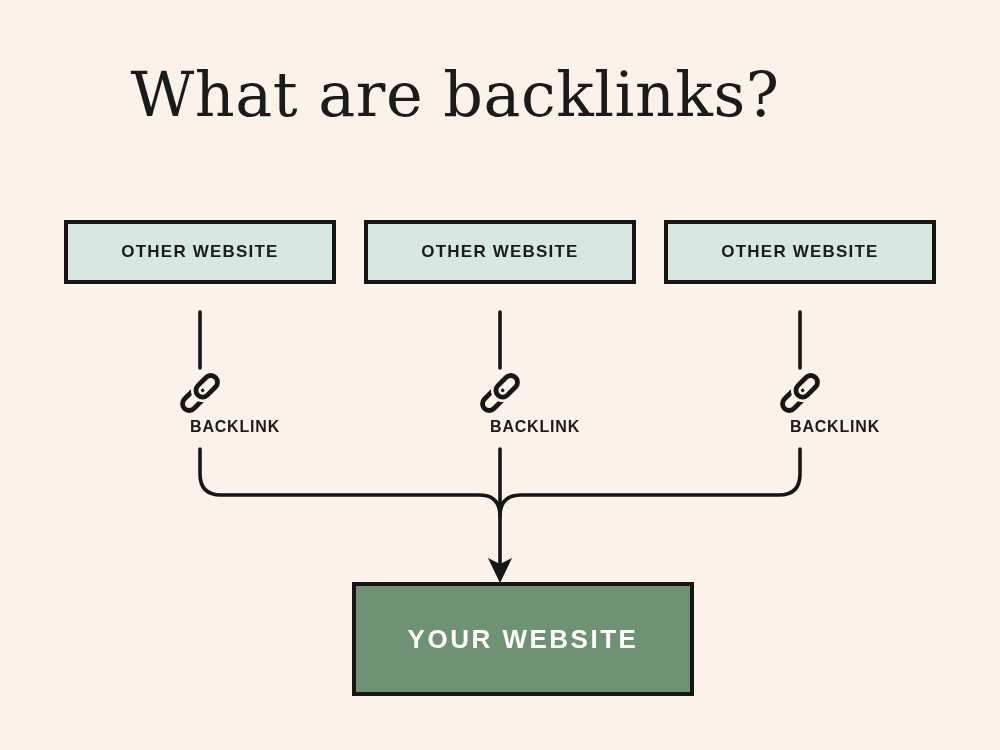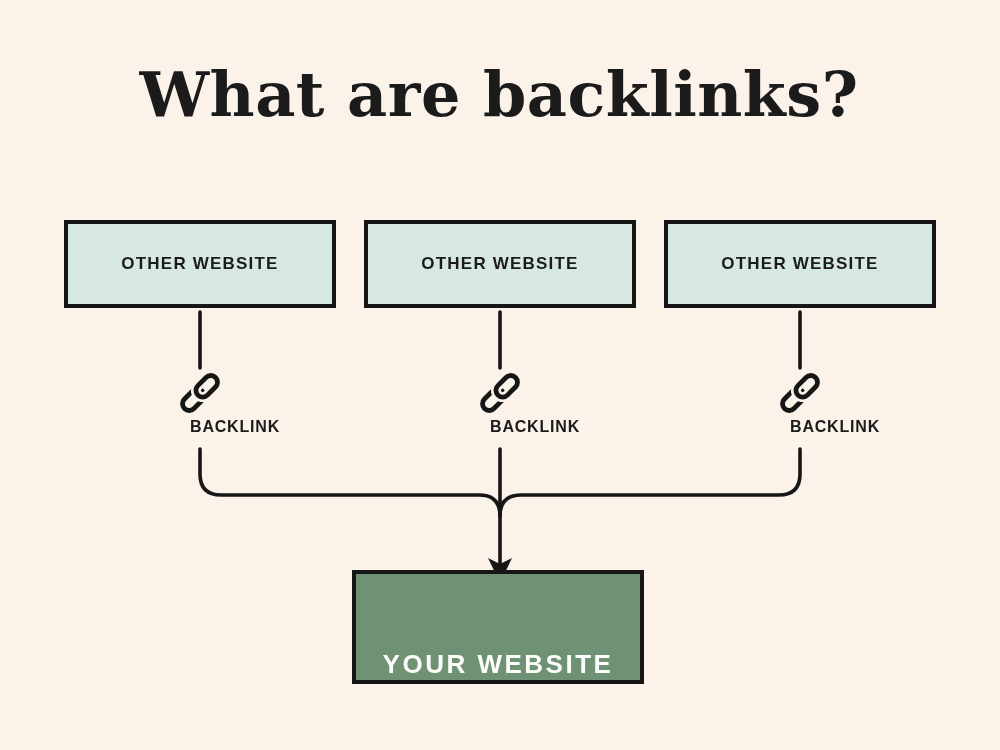--- a/index.html
+++ b/index.html
@@ -22,25 +22,24 @@
     left:0; top:0;
     width:1000px; height:750px;
     background:var(--background);
   }
   .title{
     position:absolute;
     left:0; top:58px;
     width:910px;
     text-align:center;
     font-family:"DejaVu Serif","Liberation Serif",serif;
-    font-weight:700;
+    font-weight:400;
     font-size:62px;
     letter-spacing:0.5px;
     color:var(--text-dark);
-    margin-left:44px;
   }
   .connectors{
     position:absolute;
     left:0; top:0;
     width:1000px; height:750px;
     pointer-events:none;
   }
   .connectors path{
     fill:none;
     stroke:var(--line);
@@ -48,21 +47,21 @@
     stroke-linecap:round;
   }
   .connectors polygon{
     fill:var(--line);
     stroke:none;
   }
   .source-box{
     position:absolute;
     top:220px;
     width:272px;
-    height:88px;
+    height:64px;
     background:var(--box-mint);
     border:4px solid var(--line);
     display:flex;
     align-items:center;
     justify-content:center;
   }
   .source-box span{
     font-size:17px;
     font-weight:700;
     letter-spacing:1.2px;
@@ -82,26 +81,26 @@
     top:418px;
     width:160px;
     text-align:right;
     font-size:16px;
     font-weight:700;
     letter-spacing:0.8px;
     color:var(--text-dark);
   }
   .target-box{
     position:absolute;
-    left:352px; top:570px;
-    width:292px; height:114px;
+    left:352px; top:582px;
+    width:342px; height:114px;
     background:var(--box-green);
     border:4px solid var(--line);
     display:flex;
-    align-items:flex-end;
+    align-items:center;
     justify-content:center;
   }
   .target-box span{
     font-size:26px;
     font-weight:700;
     letter-spacing:2.5px;
     color:var(--text-light);
   }
 </style>
 </head>

